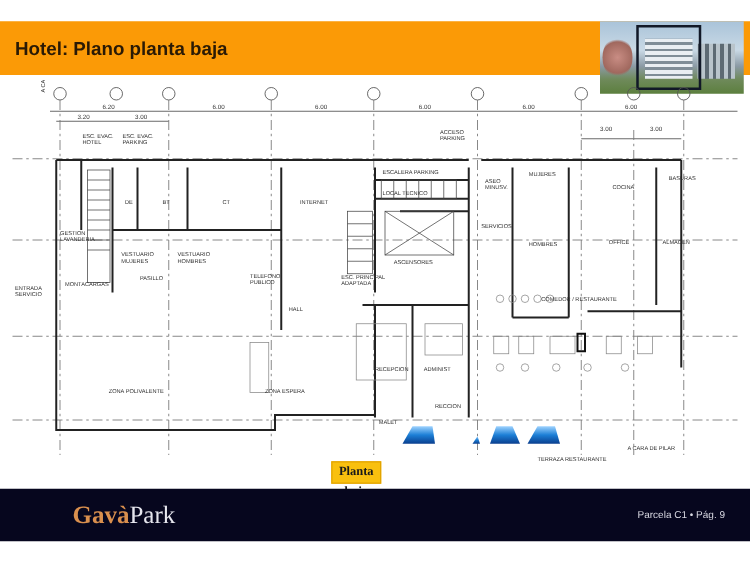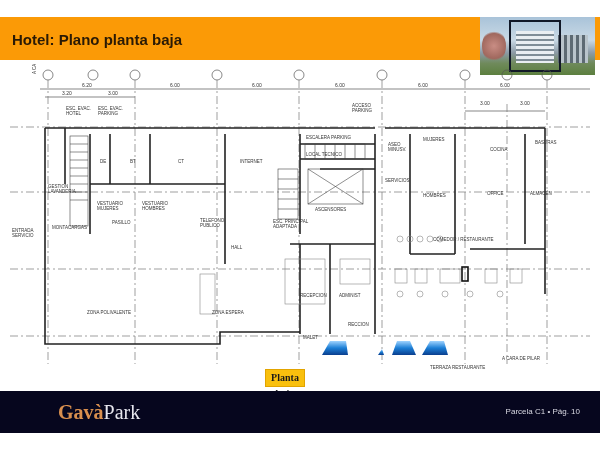--- a/index.html
+++ b/index.html
@@ -259,15 +259,15 @@
       </g>
     </svg>
   </div>
 
   <div class="caption">Planta baja</div>
 
   <div class="footer-band"></div>
   <div class="logo">
     <span class="gava">Gavà</span><span class="park">Park</span>
   </div>
-  <div class="page-info">Parcela C1 • Pág. 10</div>
+  <div class="page-info">Parcela C1 • Pág. 9</div>
 
 </div>
 
 </body></html>

